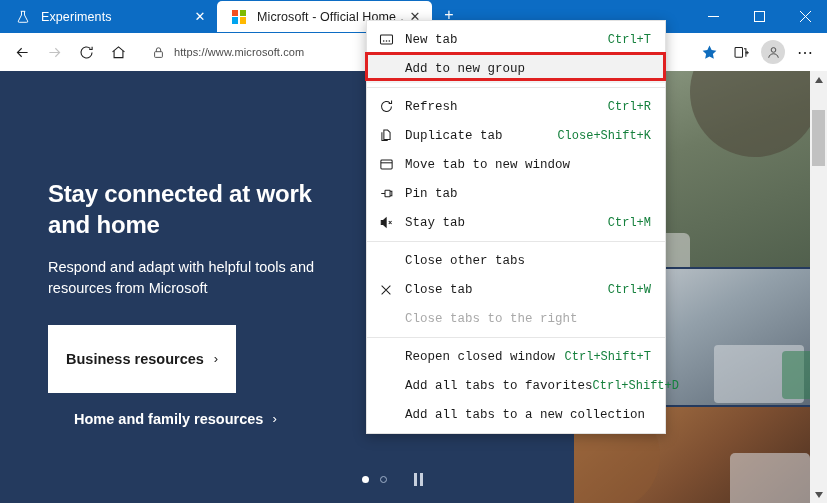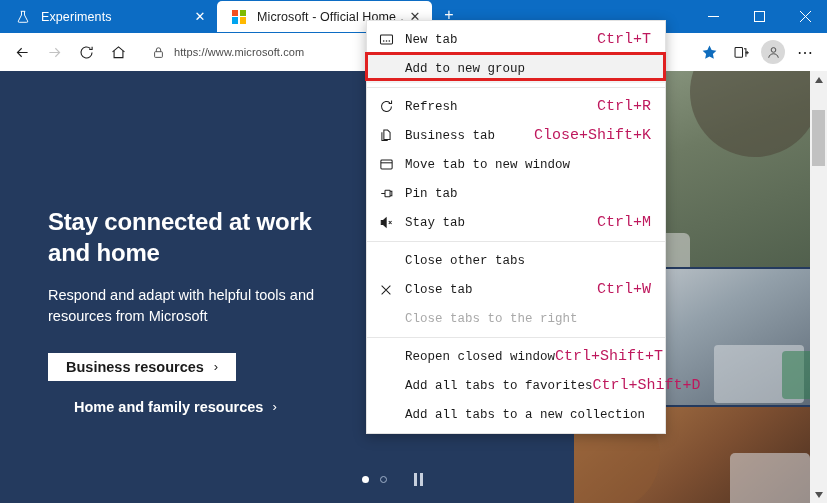--- a/index.html
+++ b/index.html
@@ -132,37 +132,36 @@
   .content {
     position: absolute; left: 0; top: 71px;
     width: 827px; height: 432px;
     background: #243a5e;
     overflow: hidden;
   }
   .hero-text {
     position: absolute; left: 48px; top: 108px;
     width: 300px;
     color: #ffffff;
-    margin-top: 28px;
   }
   .hero-h1 {
     font-size: 24px; font-weight: bold;
     line-height: 1.28; letter-spacing: -.2px;
   }
   .hero-p {
     margin-top: 17px;
     font-size: 14.5px; line-height: 1.42;
     font-weight: 400;
   }
   .btn-primary {
     display: inline-flex; align-items: center; gap: 10px;
     margin-top: 26px;
     background: #ffffff; color: #1b1b1b;
     font-size: 14.5px; font-weight: bold;
-    padding: 6px 18px;
+    padding: 26px 18px;
     white-space: nowrap;
   }
   .link-secondary {
     display: inline-flex; align-items: center; gap: 9px;
     margin-top: 18px; margin-left: 26px;
     color: #ffffff; font-size: 14.5px; font-weight: bold;
     white-space: nowrap;
   }
   .chev { font-size: 13px; font-weight: normal; }
 
@@ -223,21 +222,21 @@
     display: flex; align-items: center;
     font-size: 12.5px; color: #1b1b1b;
     padding: 0 14px 0 0;
   }
   .mi .ic {
     width: 38px; flex: 0 0 38px;
     display: flex; align-items: center; justify-content: center;
     color: #1f1f1f;
   }
   .mi .lbl { flex: 1 1 auto; white-space: nowrap; }
-  .mi .acc { color: #be185d; font-size: 15px; white-space: nowrap; }
+  .mi .acc { color: #15803d; font-size: 12px; white-space: nowrap; }
   .mi.disabled .lbl { color: #a9a9a9; }
   .mi.highlight { background: #f2f2f2; }
   .sep { height: 1px; background: #e6e6e6; margin: 4px 0; }
 
   .redbox {
     position: absolute; left: 365px; top: 52px;
     width: 301px; height: 29px;
     border: 3px solid #e02020;
     z-index: 60;
     pointer-events: none;
@@ -444,21 +443,21 @@
       <span class="acc">Ctrl+R</span>
     </div>
 
     <div class="mi">
       <span class="ic">
         <svg width="15" height="15" viewBox="0 0 16 16" fill="none" stroke="currentColor" stroke-width="1.1">
           <path d="M5.2 2.2h4l2.6 2.6v7.4H5.2z"></path>
           <path d="M3.1 4.6v8.8h6.2"></path>
         </svg>
       </span>
-      <span class="lbl">Business tab</span>
+      <span class="lbl">Duplicate tab</span>
       <span class="acc">Close+Shift+K</span>
     </div>
 
     <div class="mi">
       <span class="ic">
         <svg width="15" height="15" viewBox="0 0 16 16" fill="none" stroke="currentColor" stroke-width="1.1">
           <rect x="2" y="3.2" width="12" height="9.6" rx="1"></rect>
           <path d="M2 6.2h12"></path>
         </svg>
       </span>

